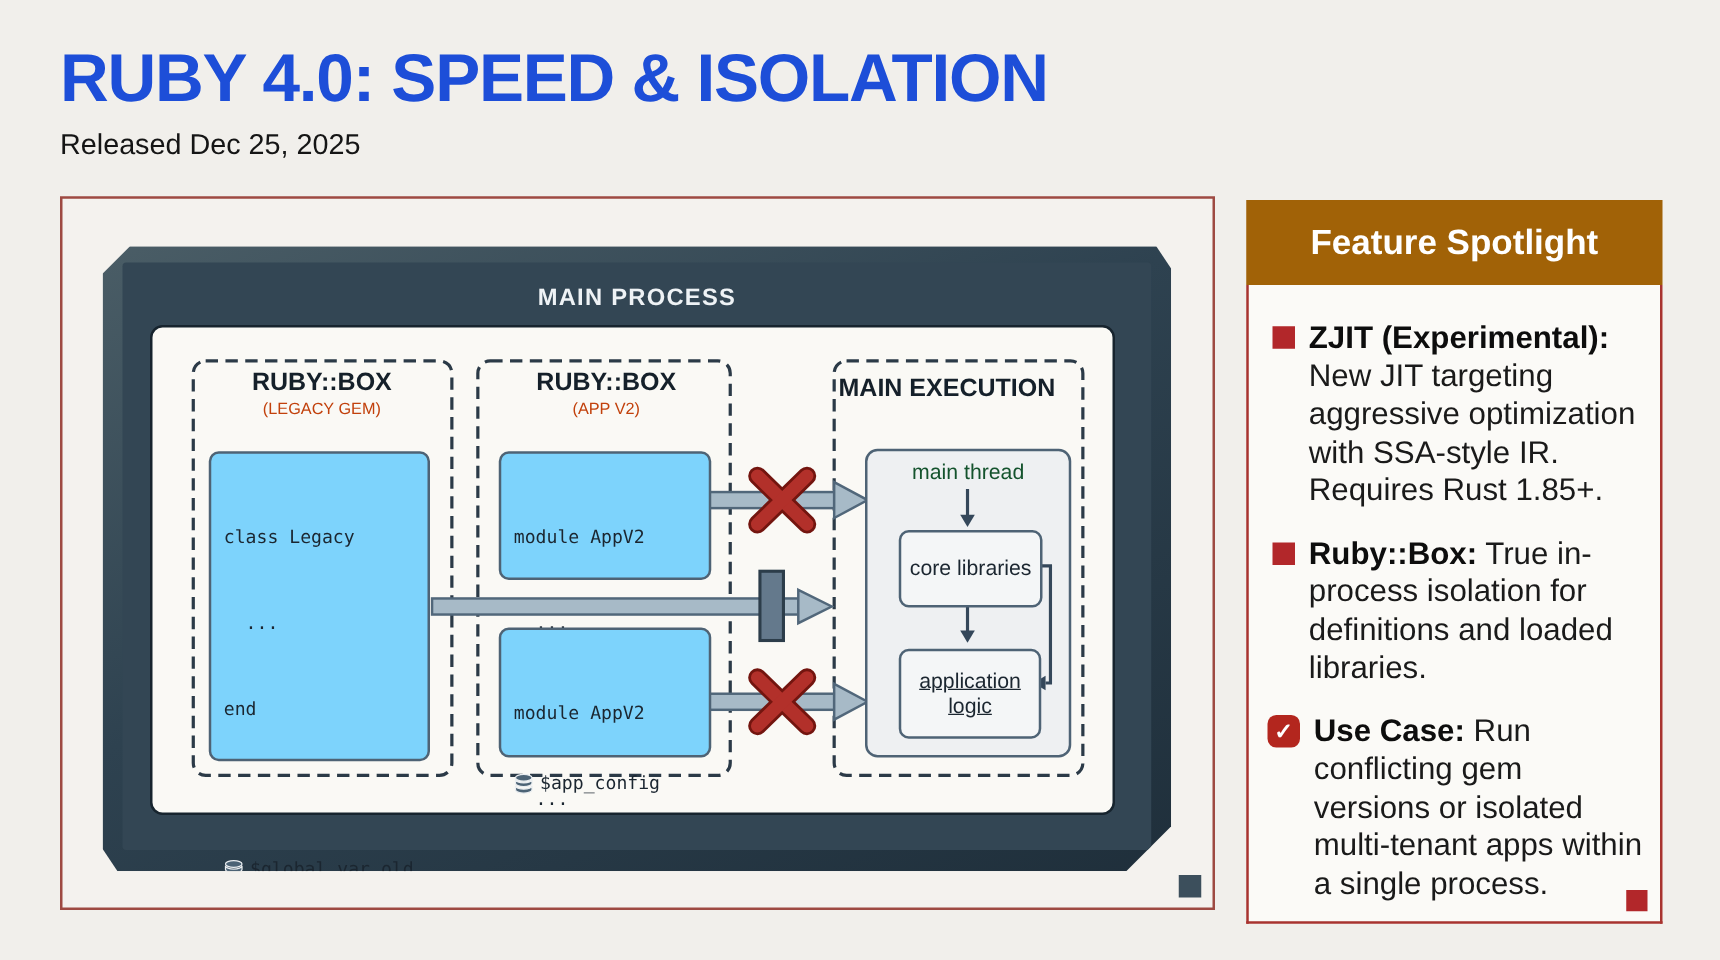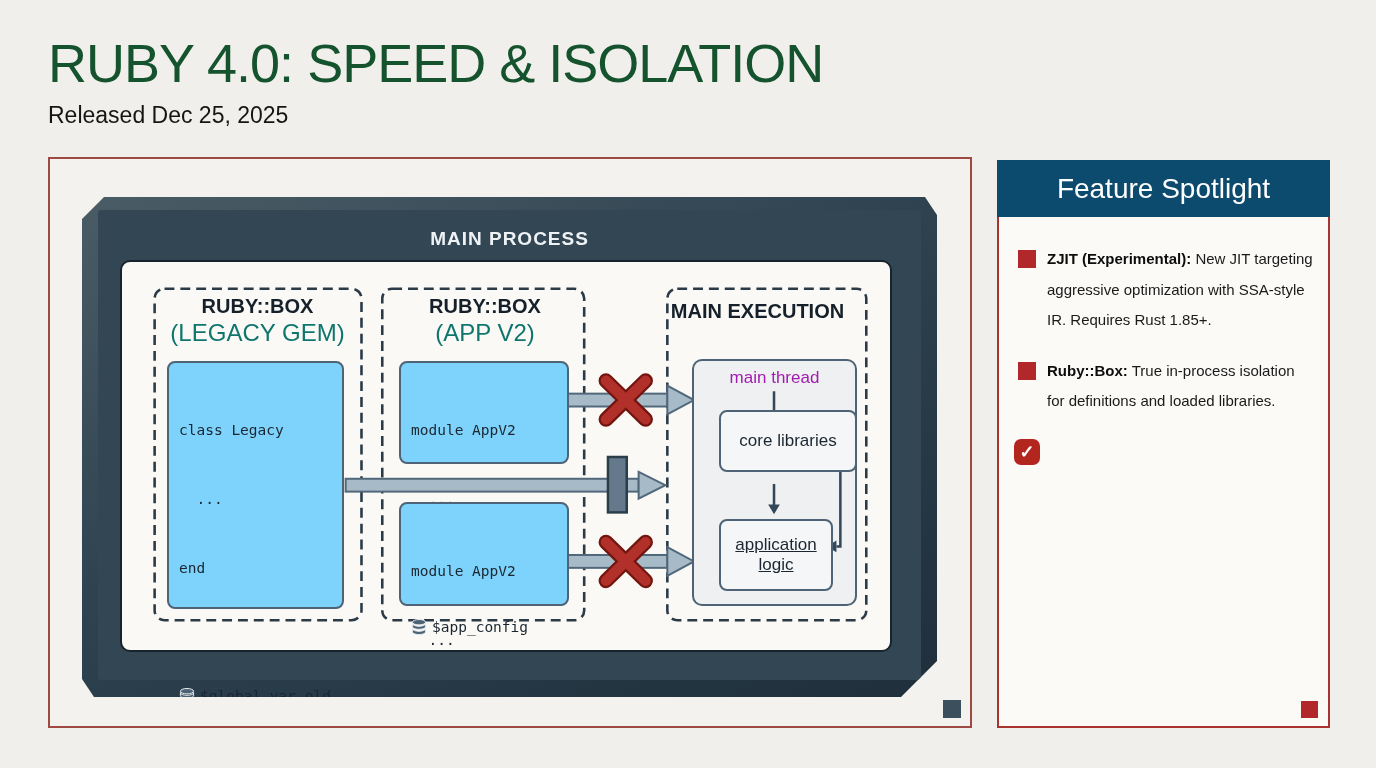--- a/index.html
+++ b/index.html
@@ -7,22 +7,22 @@
   body {
     position:relative;
     background:#f1efeb;
     font-family:"Liberation Sans", sans-serif;
     overflow:hidden;
   }
 
   
   .page-title {
     position:absolute; left:48px; top:32px;
-    font-size:54px; font-weight:normal; letter-spacing:-1px;
-    color:#14532d;
+    font-size:54px; font-weight:bold; letter-spacing:-1px;
+    color:#1d4ed8;
   }
   .page-subtitle {
     position:absolute; left:48px; top:102px;
     font-size:23px; color:#151515;
   }
 
   
   .diagram-panel {
     position:absolute; left:48px; top:157px; width:924px; height:571px;
     border:2px solid #9e4a42; background:#f4f2ee;
@@ -53,76 +53,76 @@
   
   .screen {
     position:absolute; left:38px; top:63px; width:772px; height:392px;
     background:#faf9f5; border:2px solid #17242e; border-radius:10px;
   }
   .screen-svg { position:absolute; inset:0; width:100%; height:100%; }
 
   
   .box-head { position:absolute; text-align:center; color:#15202a; }
   .box-head .bt { font-size:20px; font-weight:bold; }
-  .box-head .bs { font-size:24px; color:#0f766e; margin-top:1px; }
+  .box-head .bs { font-size:13px; color:#c2410c; margin-top:1px; }
 
   
   .code-box {
     position:absolute; background:#7dd3fc;
     border:2px solid #4e6375; border-radius:8px;
     padding:10px 10px; font-family:"DejaVu Sans Mono", monospace;
     font-size:14.5px; color:#1b2630; line-height:23px; white-space:pre;
   }
   .code-line { display:flex; align-items:center; gap:5px; }
   .code-gap { height:13px; }
   .db-icon { flex:0 0 auto; display:inline-block; }
 
   
   .exec-box {
     position:absolute; left:570px; top:97px; width:165px; height:247px;
     background:#eef0f2; border:2px solid #4e6375; border-radius:10px;
   }
   .thread-label {
     position:absolute; top:7px; left:0; width:100%;
-    text-align:center; font-size:17px; color:#a21caf;
+    text-align:center; font-size:17px; color:#14532d;
   }
   .exec-inner {
     position:absolute; background:#f4f6f7; border:2px solid #4e6375;
     border-radius:8px; display:flex; align-items:center; justify-content:center;
     text-align:center; font-size:17px; color:#1b2630; line-height:20px;
   }
-  .core-box  { left:25px; top:49px;  width:138px; height:62px; }
+  .core-box  { left:25px; top:63px;  width:115px; height:62px; }
   .logic-box { left:25px; top:158px; width:114px; height:72px;text-decoration:underline; }
   .exec-svg { position:absolute; inset:0; width:100%; height:100%; }
 
   
   .spotlight {
     position:absolute; left:997px; top:160px; width:333px; height:568px;
   }
   .spotlight-header {
-    height:57px; background:#0c4a6e; display:flex;
+    height:68px; background:#a16207; display:flex;
     align-items:center; justify-content:center;
-    color:#ffffff; font-size:28px; font-weight:normal;
+    color:#ffffff; font-size:28px; font-weight:bold;
   }
   .spotlight-body {
     position:relative; height:511px; background:#fbfaf7;
     border:2px solid #a8332f; border-top:none;
     padding:27px 14px 14px 19px;
   }
   .sp-item { display:flex; gap:11px; margin-bottom:20px; }
   .sp-bullet {
     flex:0 0 auto; width:18px; height:18px; background:#b2272a; margin-top:6px;
   }
   .sp-check {
     flex:0 0 auto; width:26px; height:26px; background:#b3261e;
     border-radius:7px; margin-top:2px; margin-left:-4px;
     color:#fff; font-size:18px; font-weight:bold;
     display:flex; align-items:center; justify-content:center;
   }
-  .sp-text { font-size:15px; line-height:30.5px; color:#1a1a1a; }
+  .sp-text { font-size:25px; line-height:30.5px; color:#1a1a1a; }
   .sp-text b { color:#0d0d0d; }
   .sp-corner-red {
     position:absolute; right:10px; bottom:8px; width:17px; height:17px;
     background:#b2272a;
   }
 </style>
 </head>
 <body>
 
 <div class="page-title">RUBY 4.0: SPEED &amp; ISOLATION</div>
@@ -271,17 +271,18 @@
       <span class="sp-text"><b>ZJIT (Experimental):</b> <span>New JIT targeting aggressive optimization with SSA-style IR. Requires Rust 1.85+.</span></span>
     </div>
 
     <div class="sp-item">
       <span class="sp-bullet"></span>
       <span class="sp-text"><b>Ruby::Box:</b> <span>True in-process isolation for definitions and loaded libraries.</span></span>
     </div>
 
     <div class="sp-item">
       <span class="sp-check">✓</span>
+      <span class="sp-text"><b>Use Case:</b> <span>Run conflicting gem versions or isolated multi-tenant apps within a single process.</span></span>
     </div>
 
     <div class="sp-corner-red"></div>
   </div>
 </div>
 
 </body></html>

